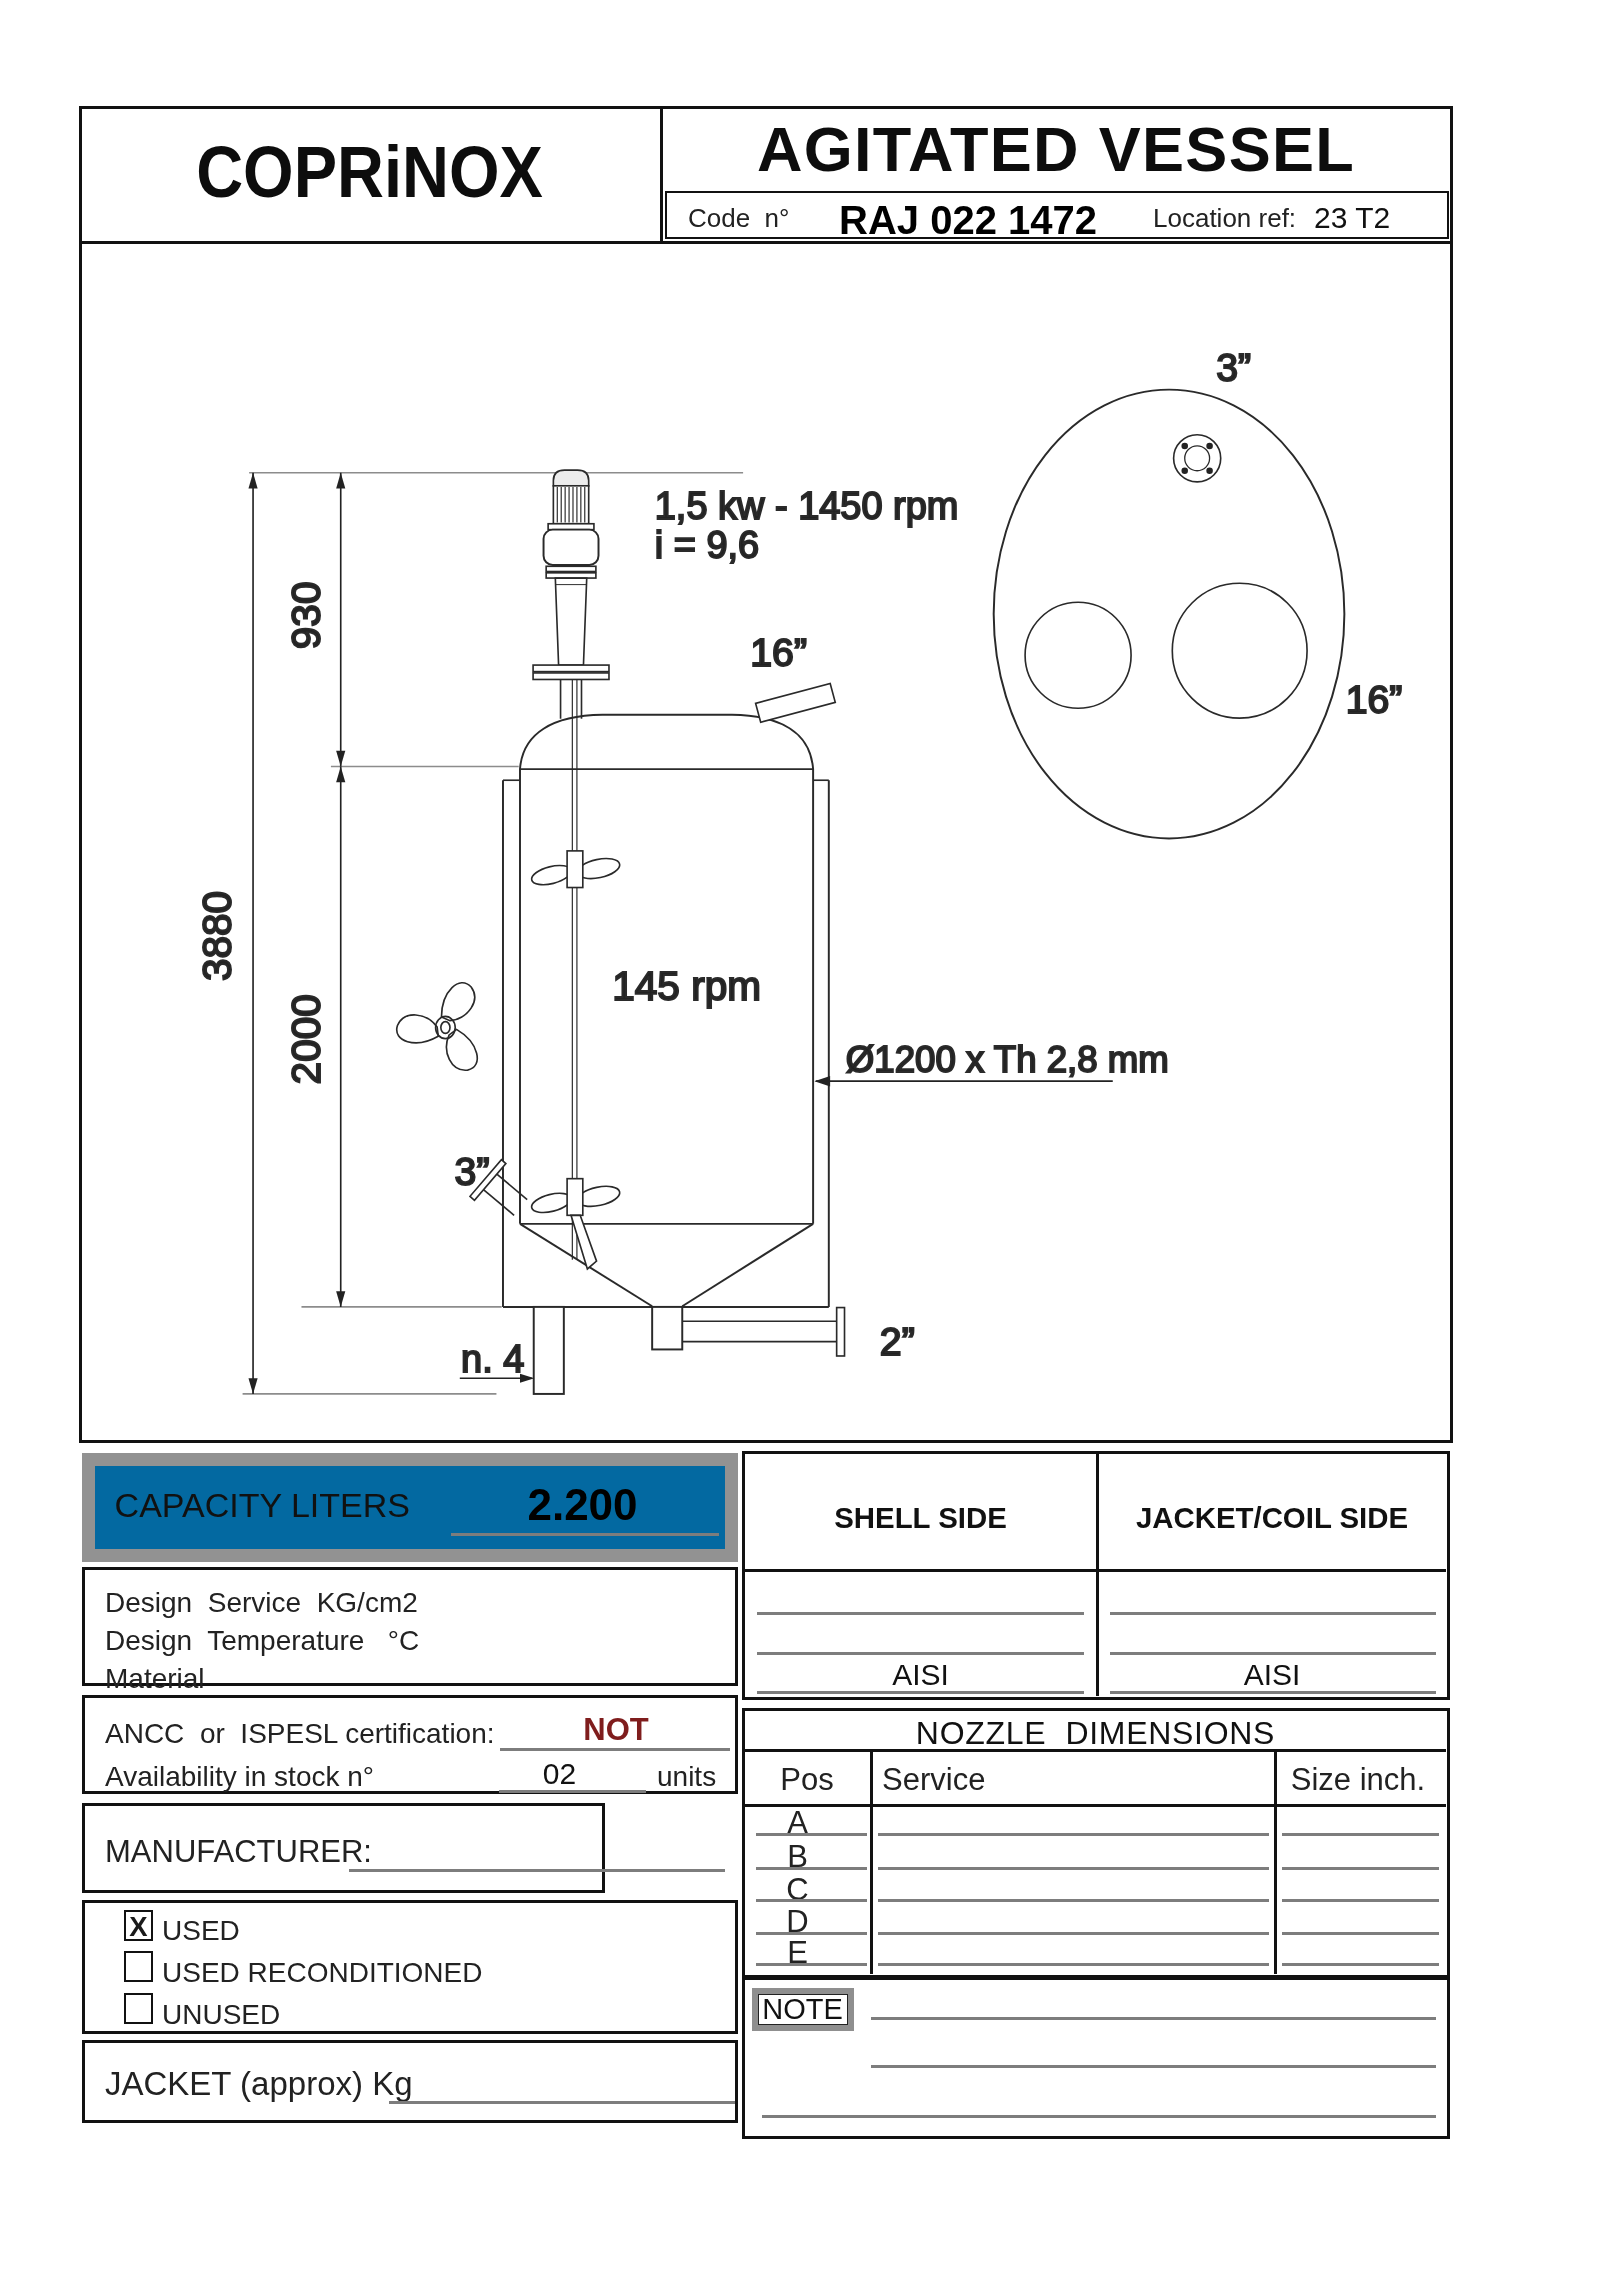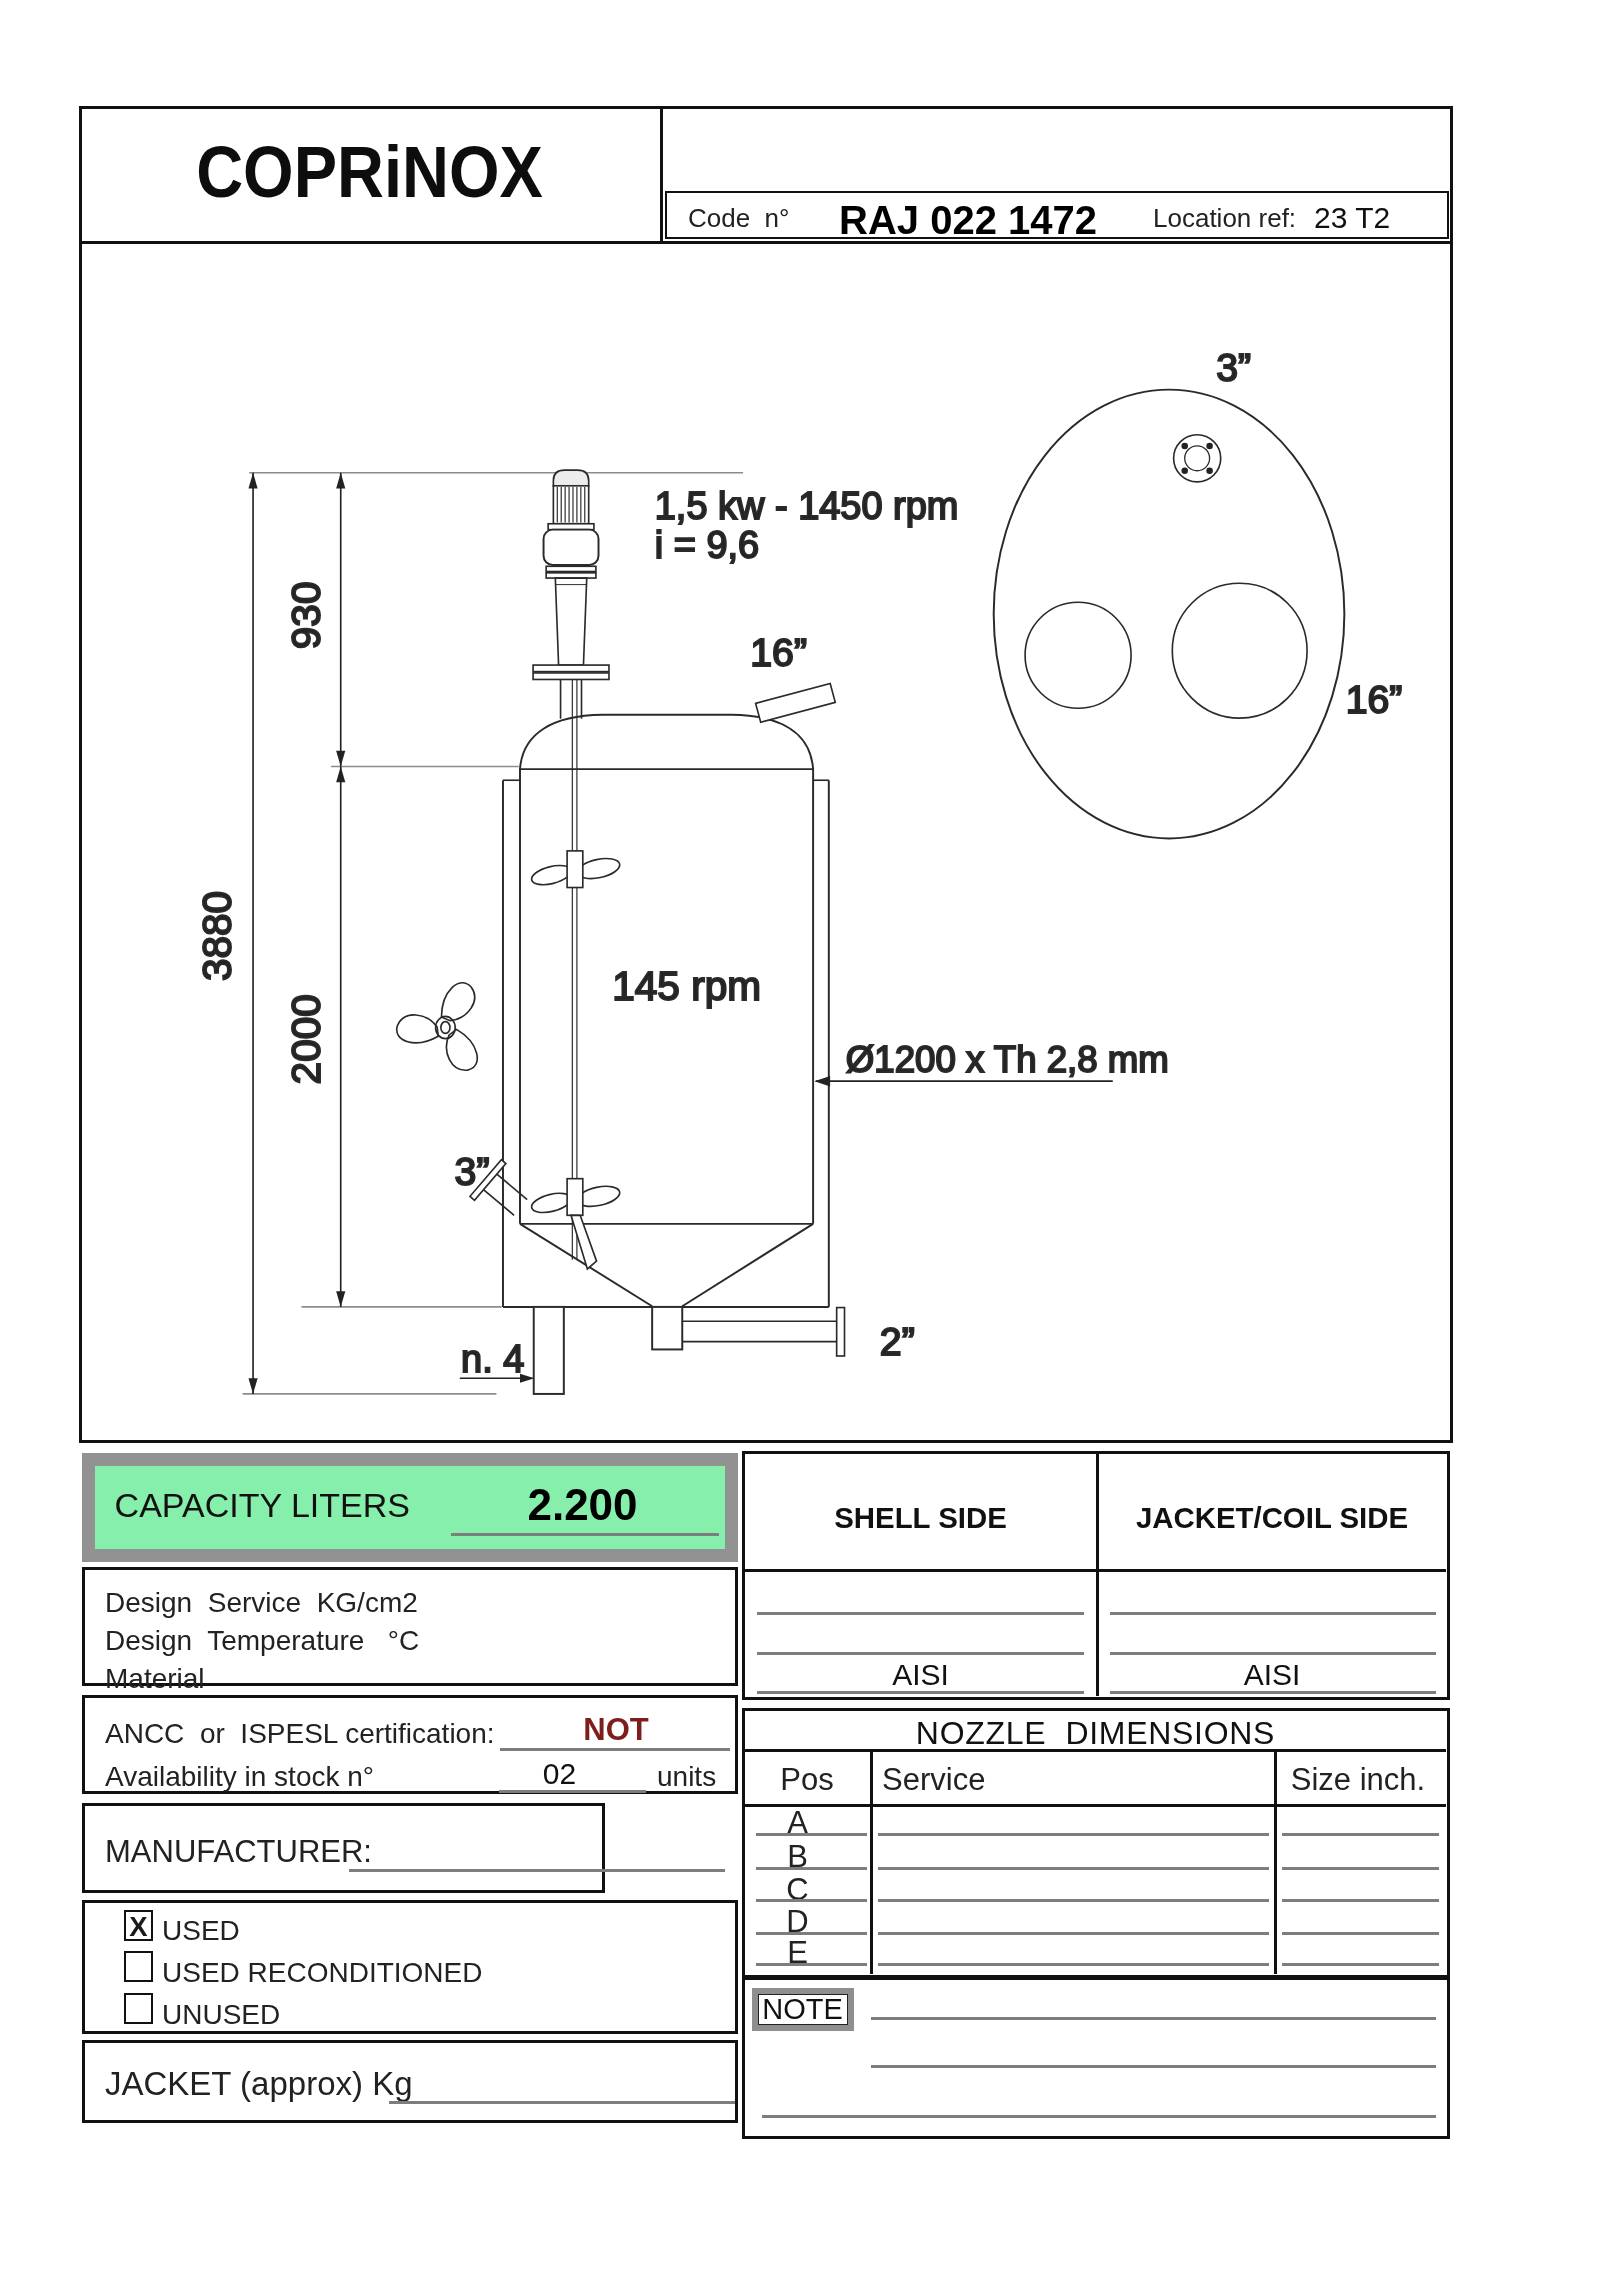--- a/index.html
+++ b/index.html
@@ -9,39 +9,40 @@
   .frame{position:absolute;border:3.3px solid #111;background:#fff;box-sizing:border-box;}
   .hline{position:absolute;background:#111;}
   .vline{position:absolute;background:#111;}
   .gline{position:absolute;background:#7d7d7d;height:2.6px;}
   .lbl{position:absolute;white-space:pre;}
   .ctr{text-align:center;}
   #logo{font-weight:900;font-size:65px;letter-spacing:0px;transform:scaleY(1.12);color:#0d0d0d;}
   #title{font-weight:700;font-size:63px;letter-spacing:1.3px;color:#0d0d0d;}
   .codebox{position:absolute;border:2.6px solid #111;background:#fff;box-sizing:border-box;}
   .graybox{position:absolute;background:#929292;}
-  .graybox .inner{position:absolute;left:13px;top:13px;right:13px;bottom:13px;background:#86efac;}
+  .graybox .inner{position:absolute;left:13px;top:13px;right:13px;bottom:13px;background:#0369a1;}
   .cb{position:absolute;width:29px;height:31px;border:2px solid #111;background:#fff;box-sizing:border-box;
       text-align:center;font-weight:700;font-size:27.5px;line-height:29px;}
   .cb.first{border-width:2.6px;}
   .notebox{position:absolute;border:6.5px solid #8f8f8f;background:#fff;box-sizing:border-box;}
   .notebox .in2{position:absolute;left:0;top:0;right:0;bottom:0;border:1.3px solid #222;
       display:flex;align-items:center;justify-content:center;font-size:29px;color:#111;}
   svg text{font-family:"Liberation Sans",sans-serif;fill:#222;}
 </style>
 </head>
 <body>
 
 <div id="page">
 
   <div class="frame" style="left:79px;top:106px;width:1374px;height:1337px;"></div>
   <div class="vline" style="left:660px;top:106px;width:3.3px;height:138px;"></div>
   <div class="hline" style="left:79px;top:241px;width:1374px;height:3.3px;"></div>
 
   <div class="lbl ctr" id="logo" style="left:111px;top:134px;width:517px;">COPRiNOX</div>
+  <div class="lbl ctr" id="title" style="left:662px;top:113px;width:788px;">AGITATED VESSEL</div>
 
   <div class="codebox" style="left:665px;top:191px;width:784px;height:48px;"></div>
   <div class="lbl" style="left:688px;top:203px;font-size:26px;color:#222;">Code  n°</div>
   <div class="lbl" style="left:839px;top:198px;font-size:40px;font-weight:700;color:#000;">RAJ 022 1472</div>
   <div class="lbl" style="left:1153px;top:203px;font-size:26px;color:#222;">Location ref:</div>
   <div class="lbl" style="left:1314px;top:201px;font-size:30px;color:#111;">23 T2</div>
 
   <svg class="abs" style="left:79px;top:247px;" width="1374" height="1196" viewBox="120 377 2100 1828">
     <g fill="none" stroke="#2a2a2a" stroke-width="3">
 

